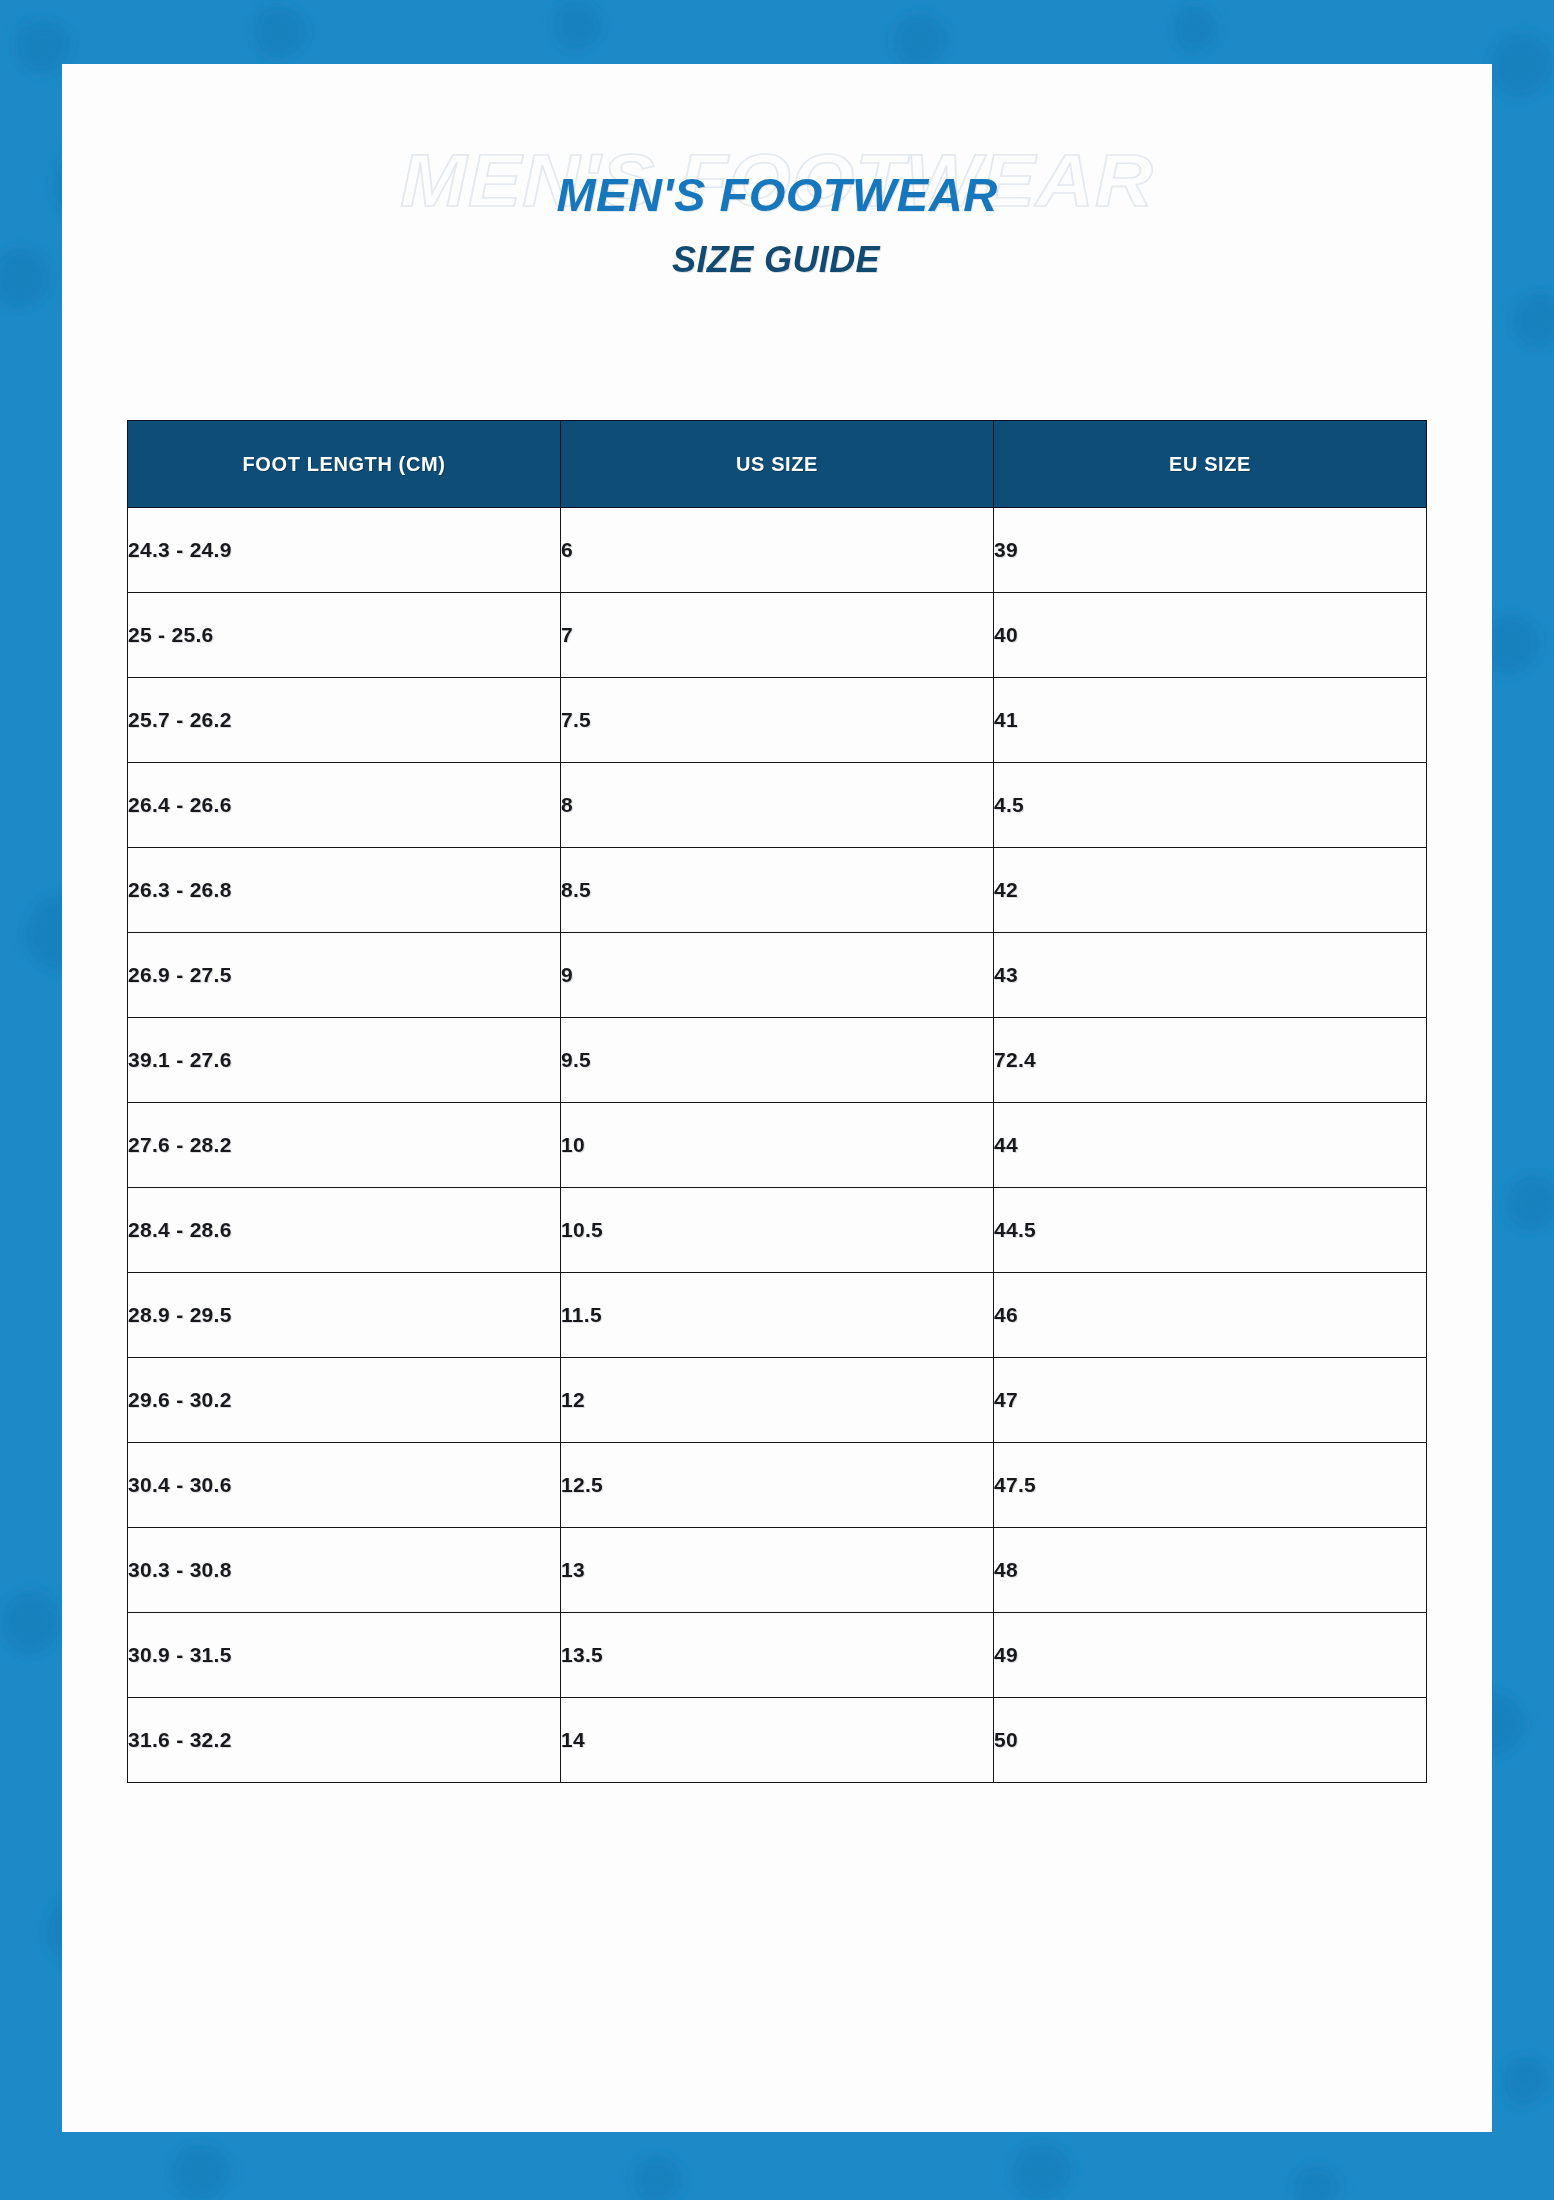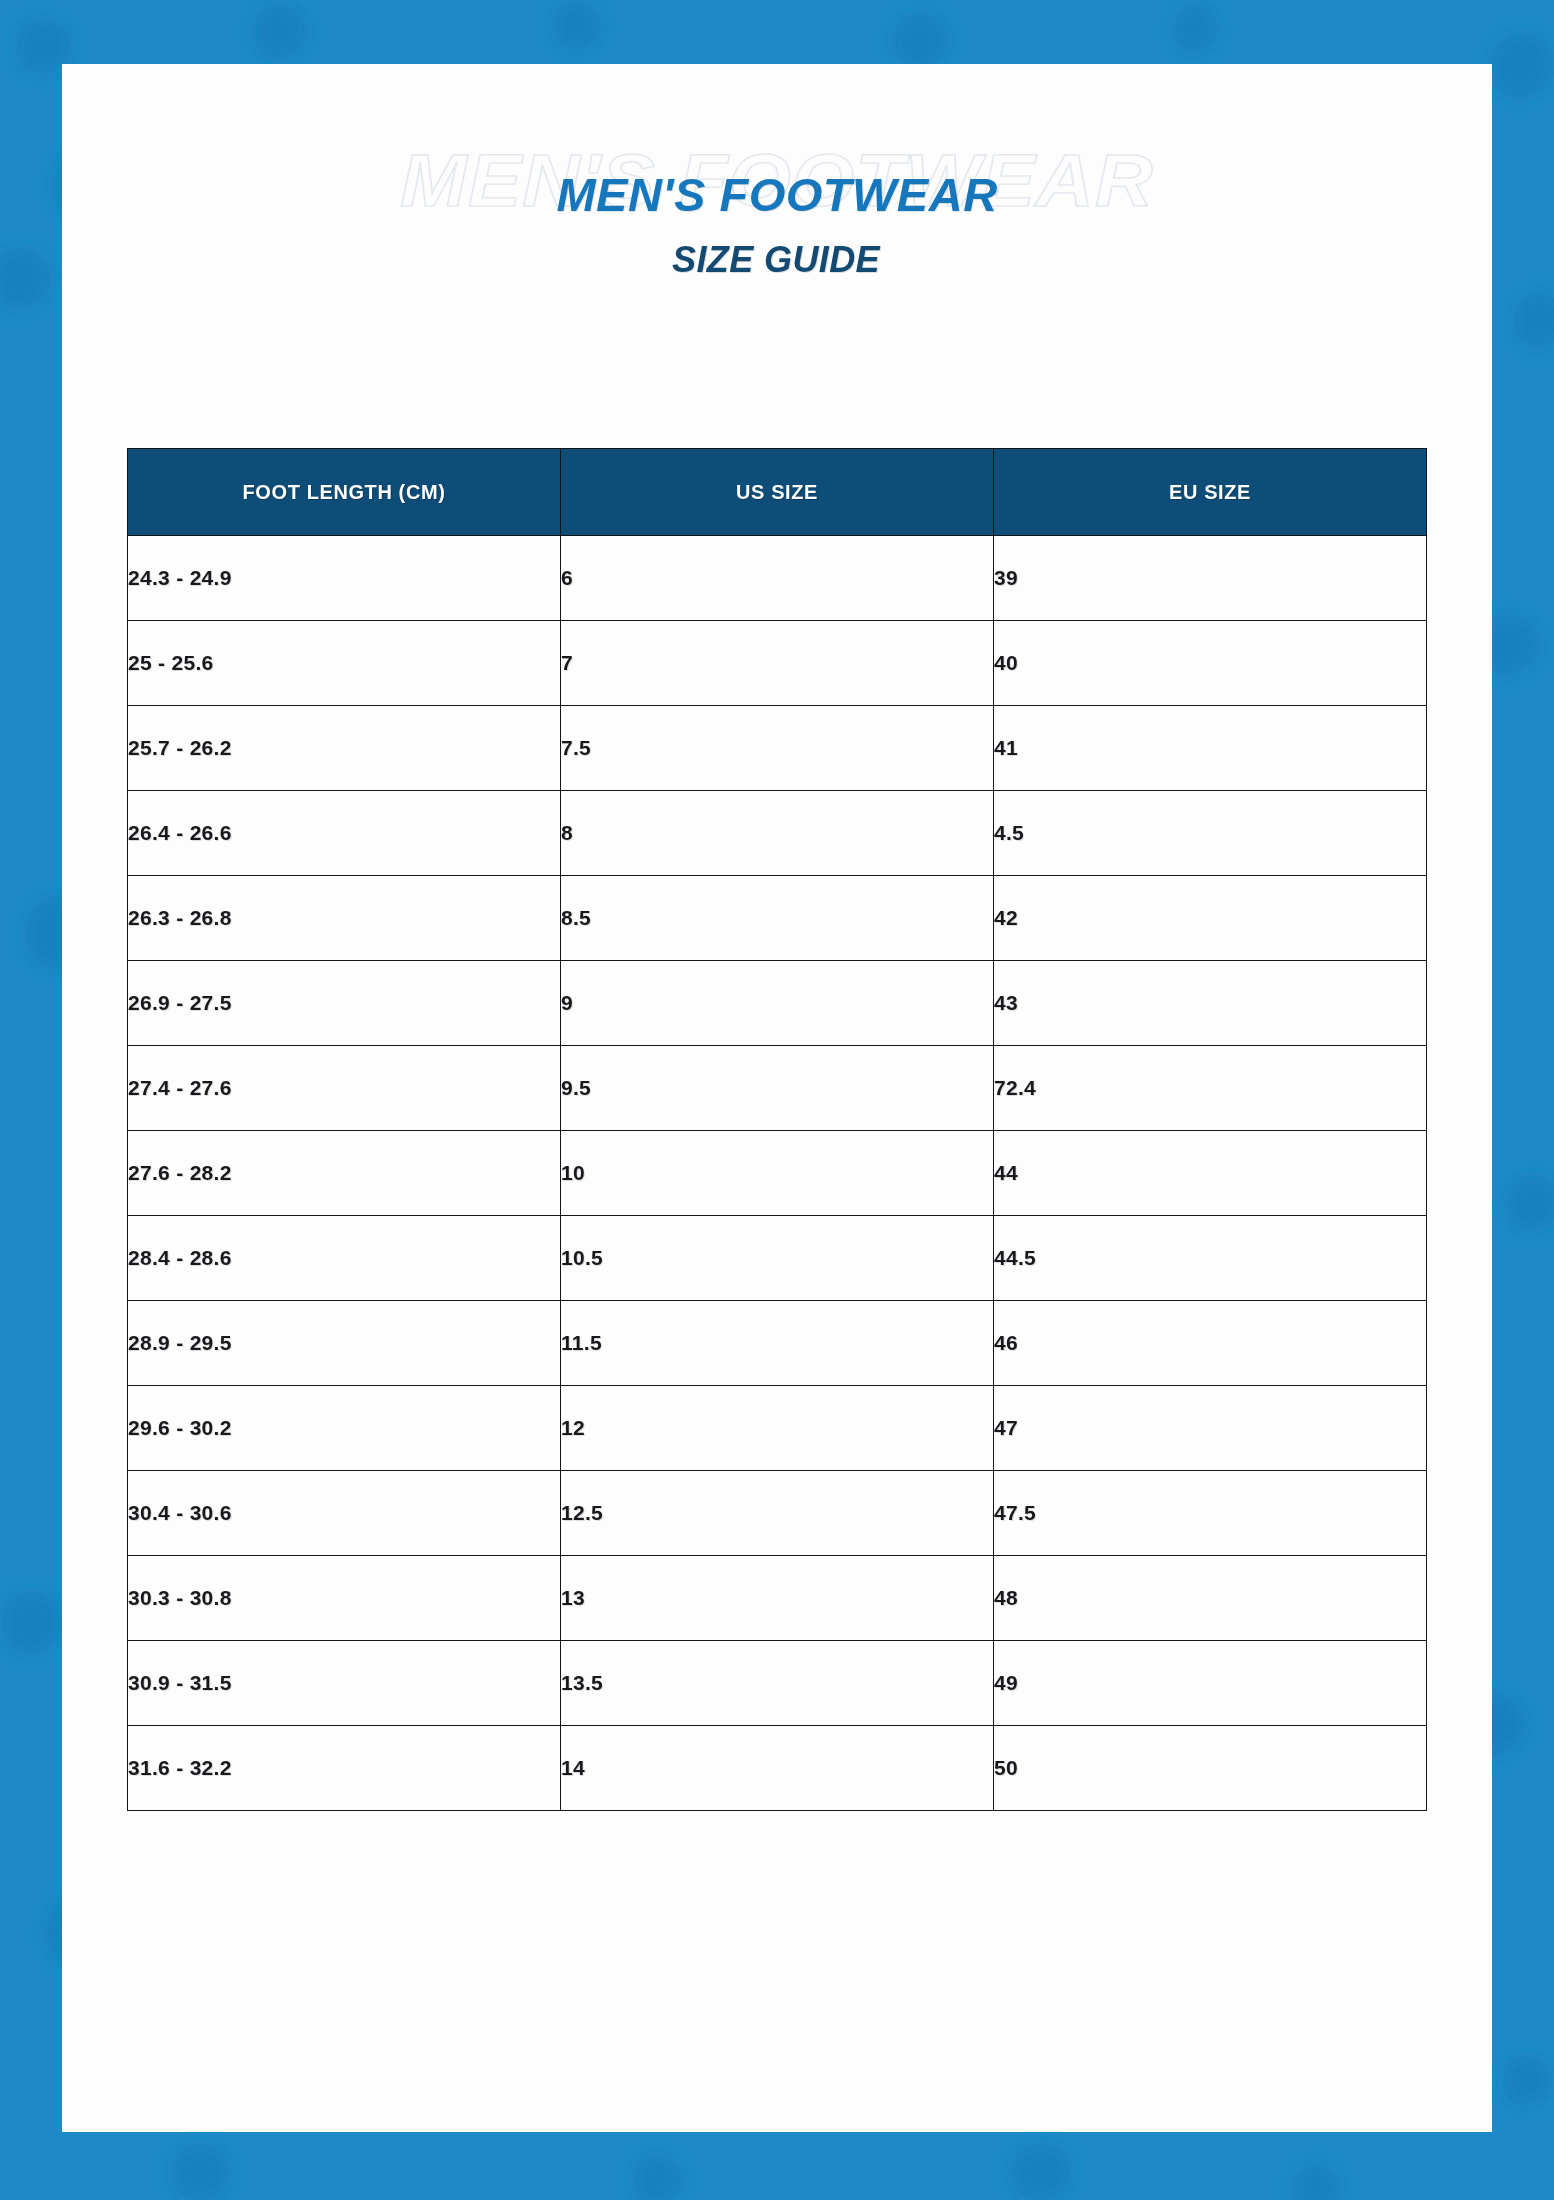--- a/index.html
+++ b/index.html
@@ -91,21 +91,21 @@
     letter-spacing: 0.4px;
     color: #134a72;
     text-shadow: 1px 1px 0 rgba(0,0,0,0.12);
     white-space: nowrap;
   }
 
   
   #size-table {
     position: absolute;
     left: 65px;
-    top: 384px;
+    top: 356px;
     width: 1300px;
     border-collapse: collapse;
     table-layout: fixed;
   }
 
   #size-table th {
     background: #0d4d77;
     color: #ffffff;
     font-size: 20px;
     font-weight: bold;
@@ -211,21 +211,21 @@
           <td>26.3 - 26.8</td>
           <td>8.5</td>
           <td>42</td>
         </tr>
         <tr>
           <td>26.9 - 27.5</td>
           <td>9</td>
           <td>43</td>
         </tr>
         <tr>
-          <td>27.4 - 27.6</td>
+          <td>39.1 - 27.6</td>
           <td>9.5</td>
           <td>72.4</td>
         </tr>
         <tr>
           <td>27.6 - 28.2</td>
           <td>10</td>
           <td>44</td>
         </tr>
         <tr>
           <td>28.4 - 28.6</td>

